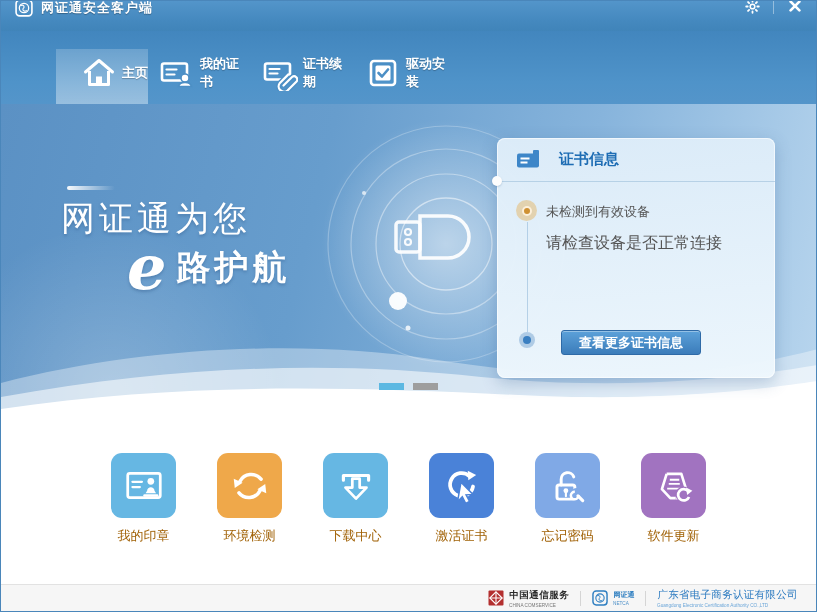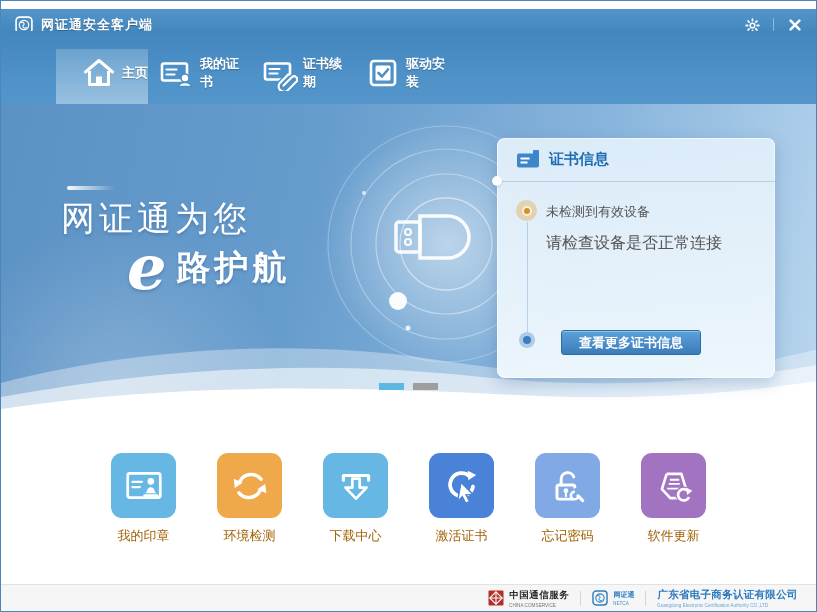--- a/index.html
+++ b/index.html
@@ -2,23 +2,23 @@
 <html><head>
 <meta charset="utf-8">
 <style>
   * { margin:0; padding:0; box-sizing:border-box; }
   html,body { width:817px; height:612px; }
   body { font-family:"Liberation Sans","DejaVu Sans",sans-serif; background:#fff; }
   .window { position:relative; width:817px; height:612px; overflow:hidden; background:#fff;
             border:1px solid #4a86ba; }
 
   
-  .titlebar { position:absolute; left:0; top:8px; right:0; height:30px;
+  .titlebar { position:absolute; left:0; top:0; right:0; height:30px;
     background:linear-gradient(180deg,#5395ca 0%,#4589bf 60%,#3f83b8 100%);
-    display:flex; align-items:center; padding:16px 10px; }
+    display:flex; align-items:flex-end; padding:16px 10px; }
   .app-logo { display:flex; margin:0 8px 0 4px; }
   .app-title { color:#fff; font-size:13px; font-weight:bold; text-shadow:0 1px 1px rgba(0,0,0,.3); letter-spacing:1px; }
   .win-controls { margin-left:auto; display:flex; align-items:center; gap:10px; }
   .win-btn { display:flex; align-items:center; justify-content:center; width:22px; height:22px; cursor:pointer; }
   .win-sep { width:1px; height:15px; background:rgba(255,255,255,.4); }
 
   
   .navbar { position:absolute; left:0; top:30px; right:0; height:73px;
     background:linear-gradient(180deg,#4286be 0%,#4f93c9 70%,#5495ca 100%);
     display:flex; padding-left:55px; }
@@ -46,21 +46,21 @@
     margin-right:6px; font-weight:bold; }
 
   .waves { position:absolute; left:0; bottom:0; width:817px; height:100px; }
 
   
   .cert-panel { position:absolute; left:496px; top:34px; width:278px; height:240px; border-radius:8px;
     background:linear-gradient(180deg, rgba(222,237,249,.97) 0%, rgba(238,247,253,.97) 100%);
     box-shadow:inset 0 0 0 1px rgba(255,255,255,.6), 0 5px 16px rgba(60,100,150,.30); }
   .panel-header { position:relative; height:44px; display:flex; align-items:center; padding-left:20px;
     border-bottom:1px solid rgba(150,185,215,.55); }
-  .panel-title { color:#1e6db4; font-size:15px; font-weight:bold; margin-left:8px; }
+  .panel-title { color:#1e6db4; font-size:15px; font-weight:bold; margin-left:18px; }
   .panel-notch { position:absolute; left:-5px; bottom:-5px; width:10px; height:10px; border-radius:50%;
     background:#fdfdfd; box-shadow:0 1px 2px rgba(80,120,160,.3); }
   .panel-body { position:relative; height:195px; }
   .timeline { position:absolute; left:30px; top:40px; height:110px; width:1px;
     background:rgba(140,180,215,.55); }
   .dot { position:absolute; border-radius:50%; }
   .dot-orange { left:19px; top:18px; width:21px; height:21px; background:rgba(230,168,66,.40);
     display:flex; align-items:center; justify-content:center; }
   .dot-orange-core { width:10px; height:10px; border-radius:50%; background:#cf9133;
     border:2px solid rgba(255,246,228,.95); }
@@ -95,21 +95,21 @@
   
   .footer { position:absolute; left:0; right:0; bottom:0; height:27px; background:#f6f6f6;
     border-top:1px solid #e2e2e2; display:flex; align-items:center; justify-content:flex-end;
     padding-right:16px; gap:11px; }
   .brand { display:flex; align-items:center; gap:5px; }
   .brand-text { display:flex; flex-direction:column; justify-content:center; }
   .brand1-title { font-size:9.5px; font-weight:bold; color:#2b2b2b; letter-spacing:.5px; }
   .brand2-title { font-size:7px; font-weight:bold; color:#2f7fc1; }
   .en-tiny { font-size:6px; color:#777; transform:scale(.78); transform-origin:left center; white-space:nowrap; }
   .en-tiny-blue { font-size:6px; color:#4d90c8; transform:scale(.78); transform-origin:left center; }
-  .company-title { font-size:10.5px; font-weight:bold; color:#2b7ac0; font-family:"DejaVu Serif",serif; letter-spacing:.3px; }
+  .company-title { font-size:10.5px; font-weight:normal; color:#2b7ac0; font-family:"DejaVu Serif",serif; letter-spacing:.3px; }
   .company-en { font-size:6px; color:#6aa5d8; transform:scale(.78); transform-origin:left center; white-space:nowrap; }
   .fsep { width:1px; height:15px; background:#d5d5d5; }
 </style>
 </head>
 <body>
 
 <div class="window">
 
   <div class="titlebar">
     <span class="app-logo">

